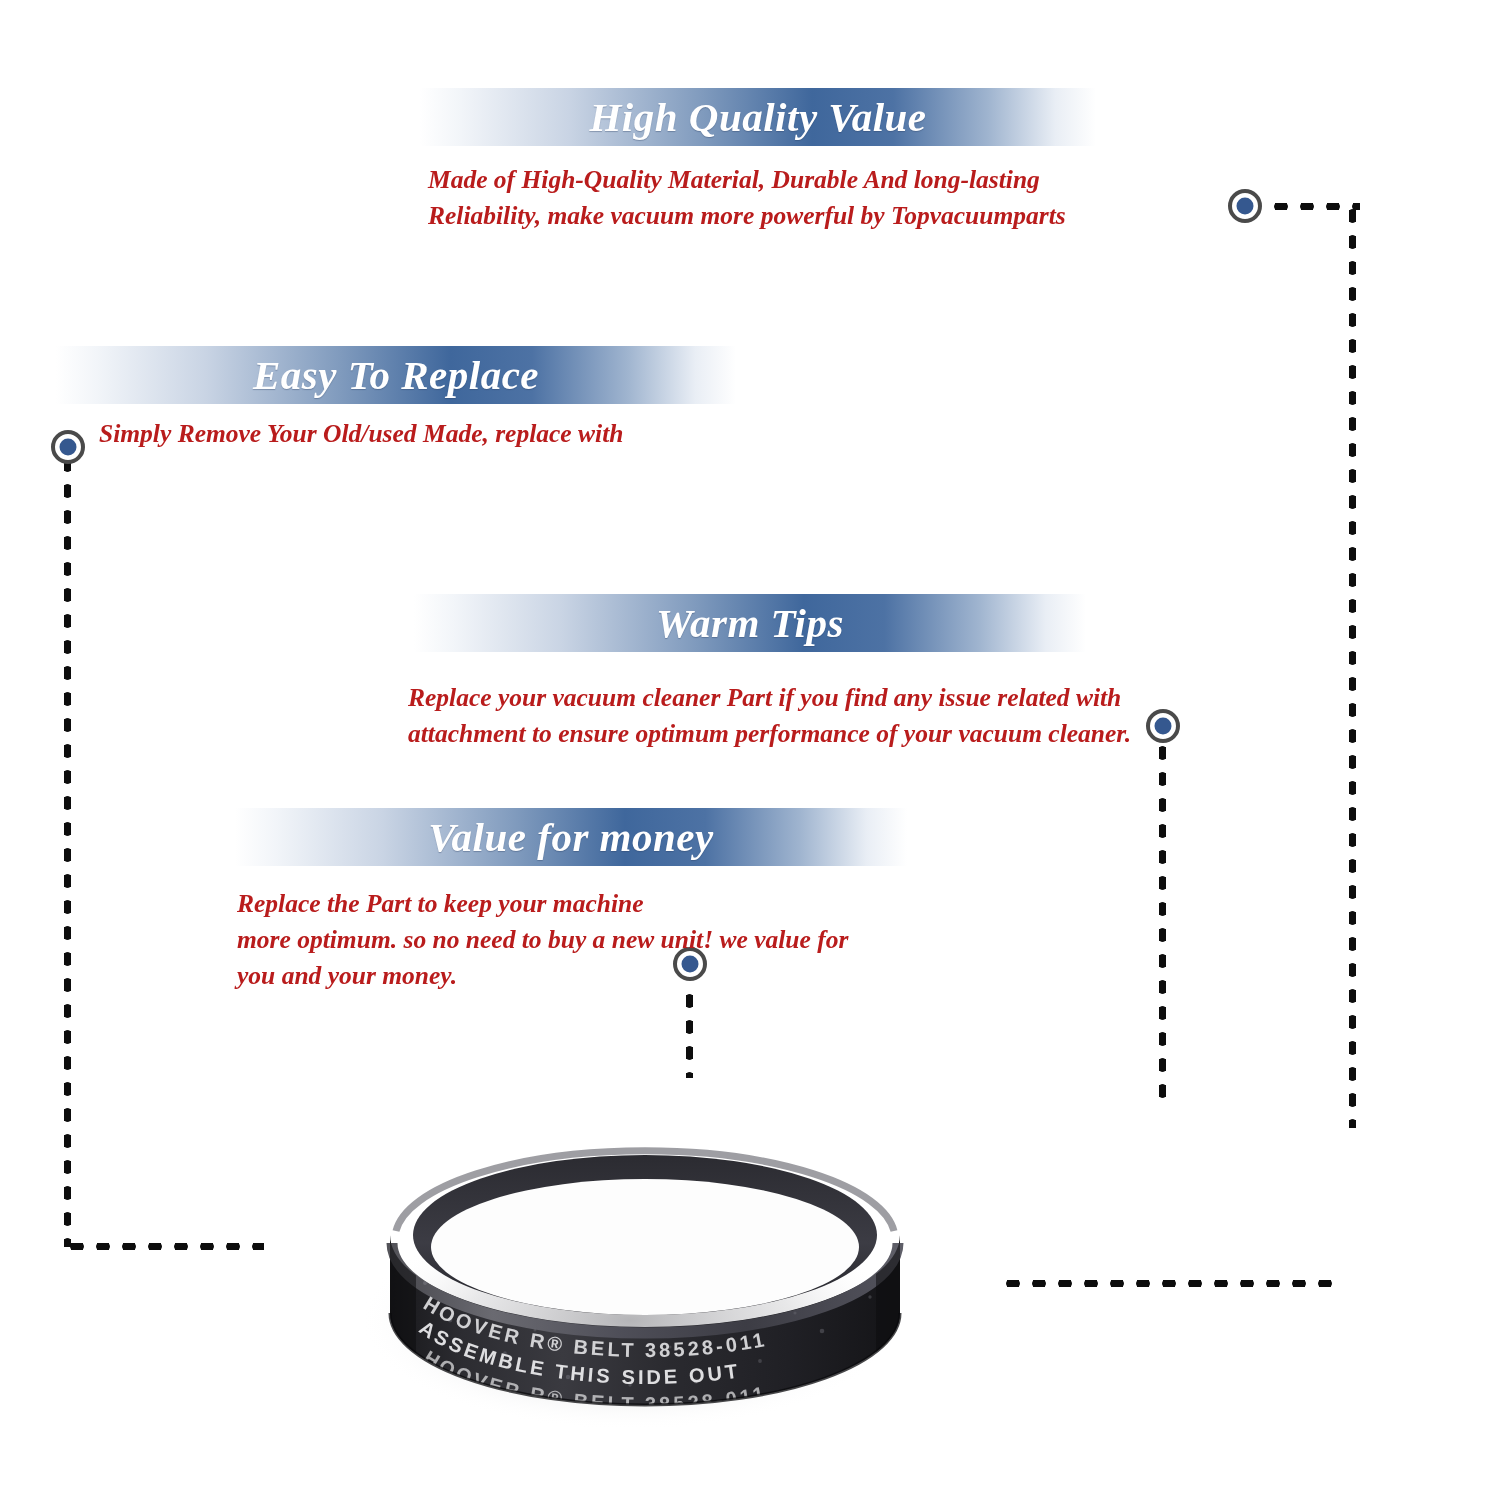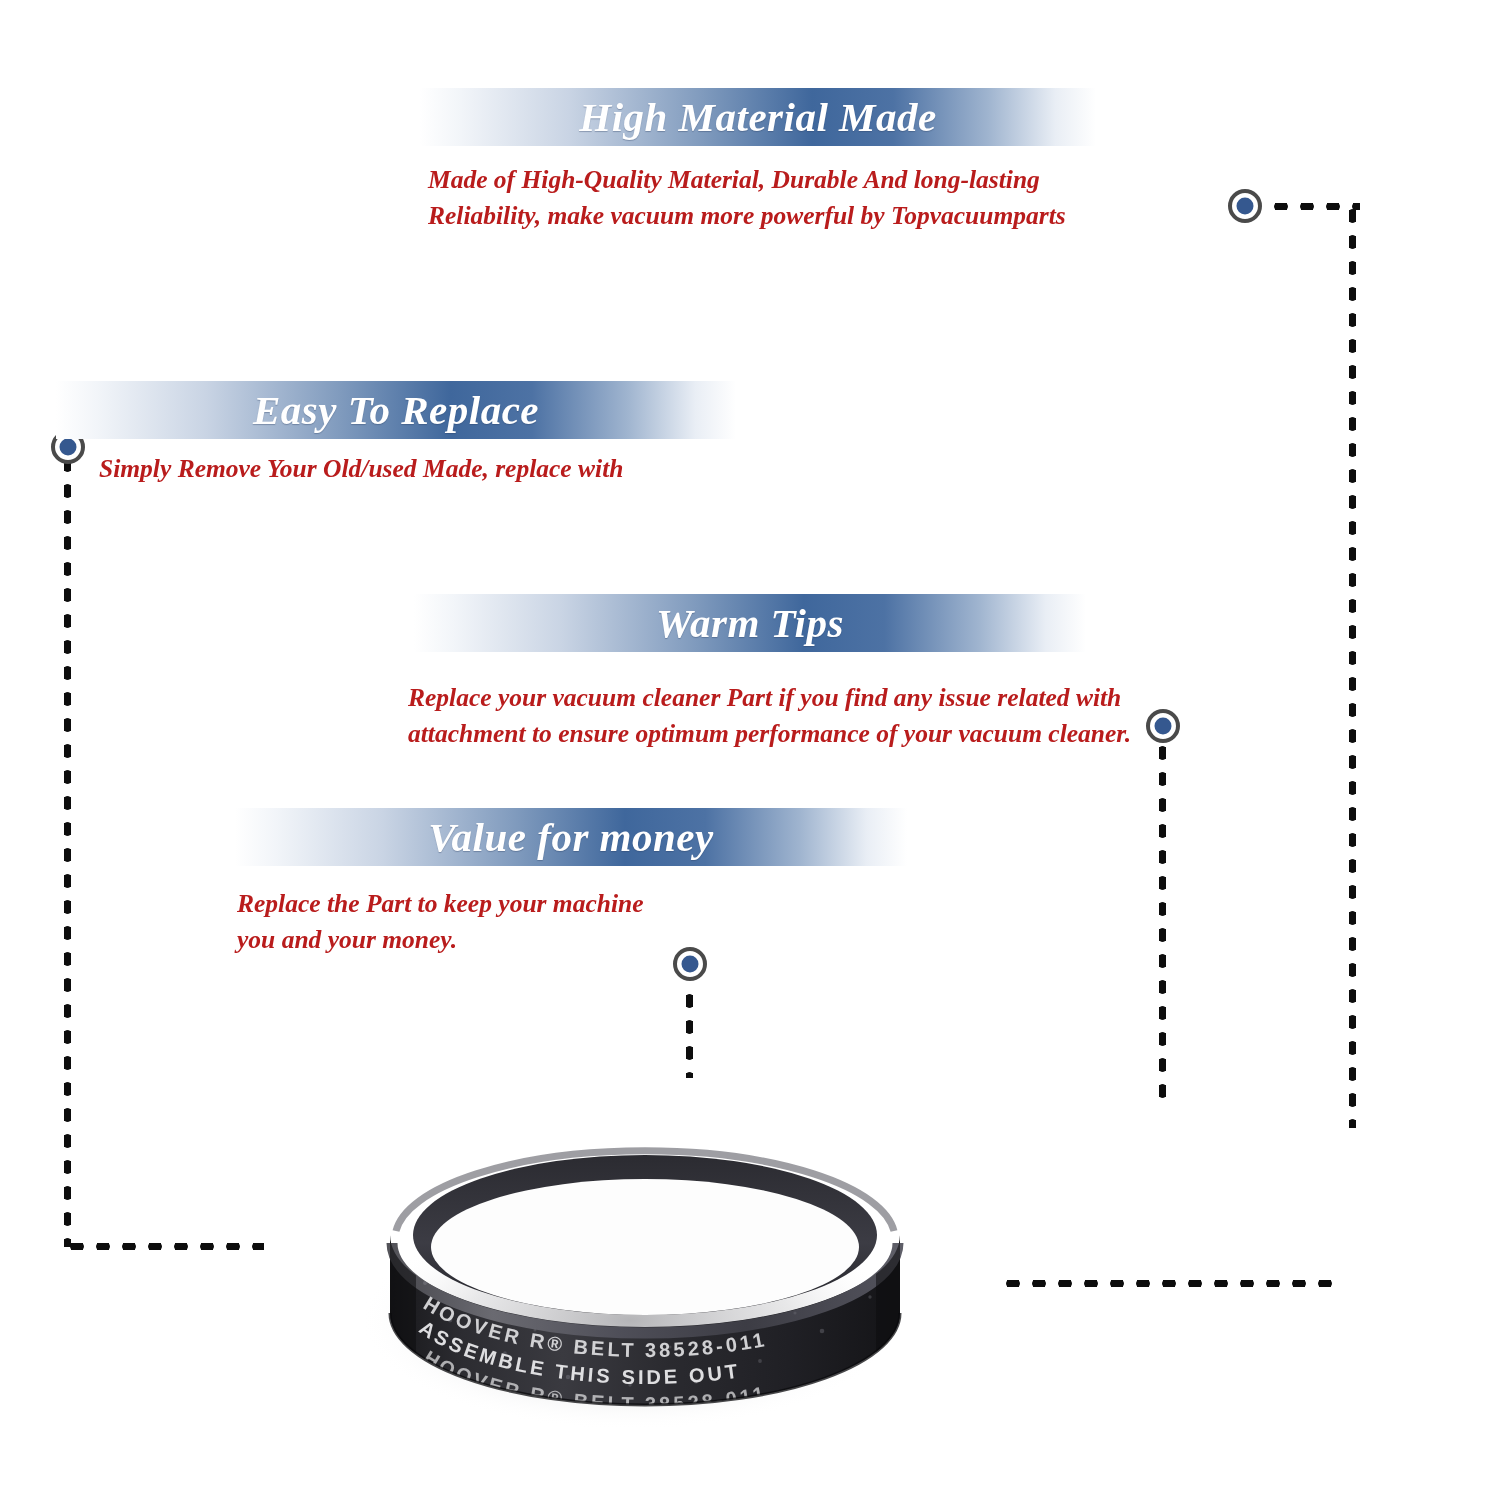--- a/index.html
+++ b/index.html
@@ -123,29 +123,29 @@
   <div class="dot-v" style="left:1159px; top:740px; height:362px;"></div>
   <div class="marker" style="left:1146px; top:709px;"></div>
 
   <div class="dot-v" style="left:686px; top:988px; height:90px;"></div>
   <div class="marker" style="left:673px; top:947px;"></div>
 
   <div class="dot-h" style="left:1000px; top:1280px; width:340px;"></div>
 
   <div class="feature" style="left:420px; top:88px; width:676px;">
     <div class="head-bar">
-      <span class="head-text">High Material Made</span>
+      <span class="head-text">High Quality Value</span>
     </div>
     <div class="body-text" style="margin-top:16px; margin-left:8px;">
       <div>Made of  High-Quality Material, Durable And long-lasting</div>
       <div>Reliability, make vacuum more powerful by Topvacuumparts</div>
     </div>
   </div>
 
-  <div class="feature" style="left:56px; top:346px; width:680px;margin-top:35px;">
+  <div class="feature" style="left:56px; top:346px; width:680px;">
     <div class="head-bar">
       <span class="head-text">Easy To Replace</span>
     </div>
     <div class="body-text" style="margin-top:12px; margin-left:43px;">
       <div>Simply Remove Your Old/used Made, replace with</div>
     </div>
   </div>
 
   <div class="feature" style="left:414px; top:594px; width:672px;">
     <div class="head-bar">
@@ -156,20 +156,21 @@
       <div> attachment to ensure optimum performance of your vacuum cleaner.</div>
     </div>
   </div>
 
   <div class="feature" style="left:235px; top:808px; width:672px;">
     <div class="head-bar">
       <span class="head-text">Value for money</span>
     </div>
     <div class="body-text" style="margin-top:20px; margin-left:2px;">
       <div>Replace the Part to keep your machine</div>
+      <div>more optimum. so no need to buy a new unit! we value for</div>
       <div>you and your money.</div>
     </div>
   </div>
 
   <div id="product">
     <svg viewBox="0 0 630 400" width="630" height="400" xmlns="http://www.w3.org/2000/svg">
       <defs>
 
         <linearGradient id="bandOuter" x1="0" y1="0" x2="1" y2="0">
           <stop offset="0%" stop-color="#17171a"></stop>

